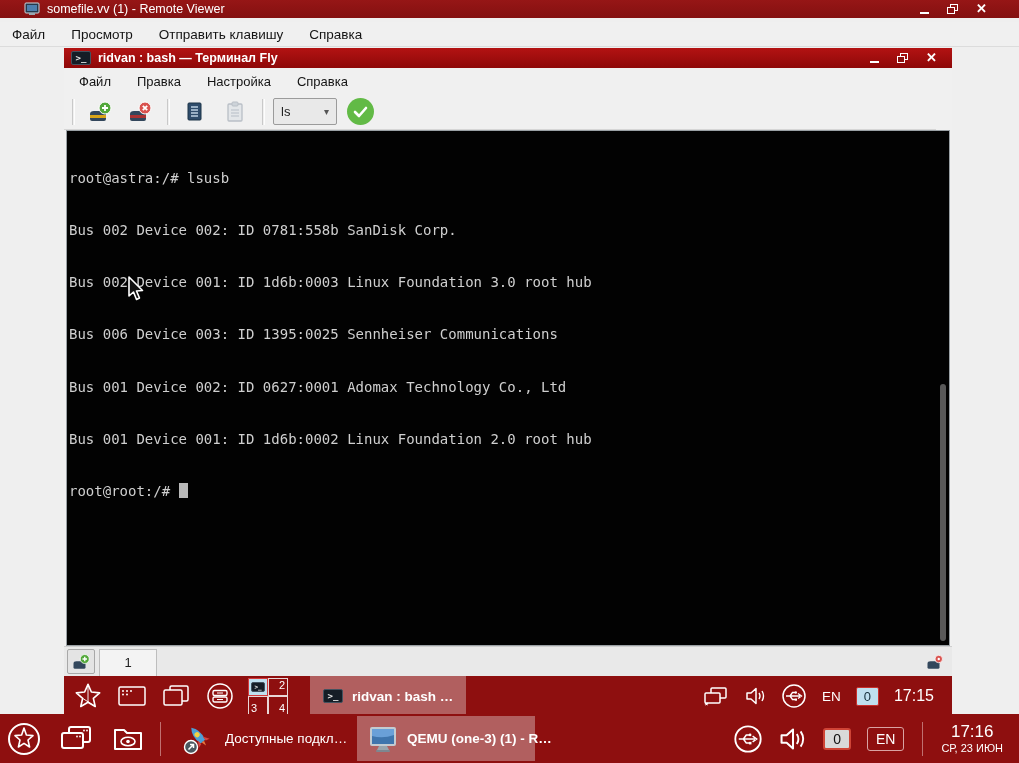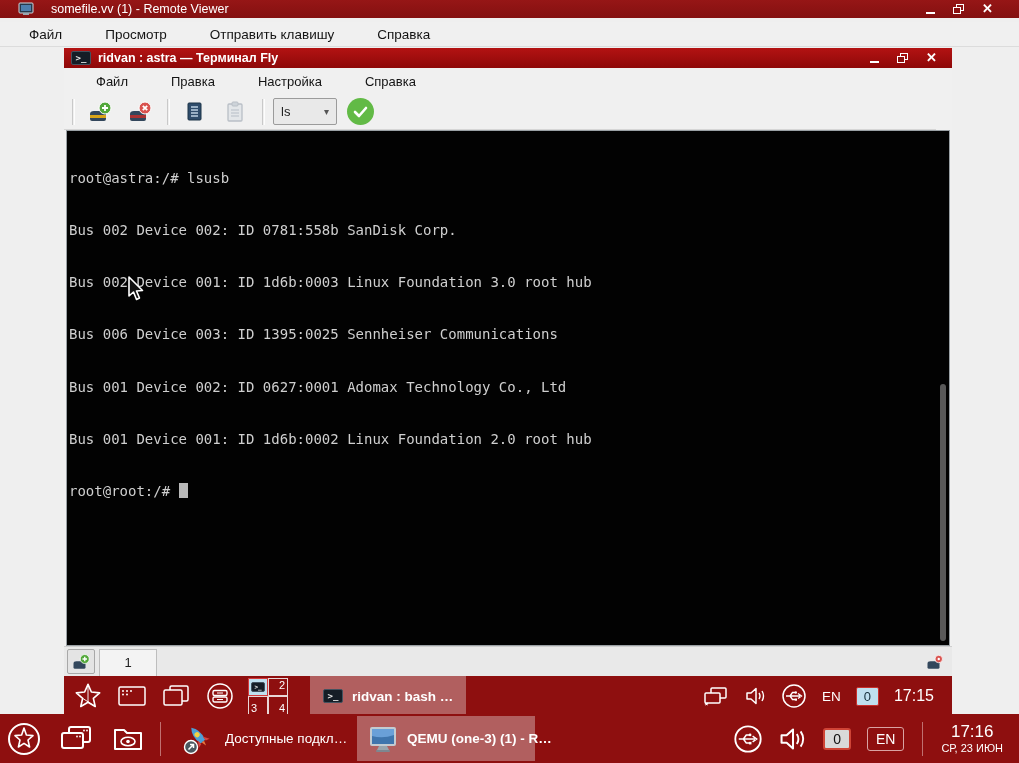--- a/index.html
+++ b/index.html
@@ -2,35 +2,35 @@
 <html><head>
 <meta charset="utf-8">
 <style>
   * { margin:0; padding:0; box-sizing:border-box; }
   html,body { width:1019px; height:763px; overflow:hidden; }
   body { font-family:"Liberation Sans", sans-serif; position:relative; background:#efefef; }
 
   
   .host-titlebar { position:absolute; left:0; top:0; right:0; height:18px;
     background:linear-gradient(#961616,#841010); display:flex; align-items:center;
-    gap:17px; padding:0 18px; }
+    gap:7px; padding:0 24px; }
   .host-title { color:#fff; font-size:12.5px; }
   .winctrls { margin-left:auto; display:flex; align-items:center; gap:18px; padding-right:8px; }
   .ctrl-min { width:9px; height:2px; background:#fff; display:inline-block; }
   .ctrl-restore { position:relative; width:11px; height:10px; display:inline-block; }
   .ctrl-restore i { position:absolute; border:1.5px solid #fff; width:8px; height:7px; display:block; }
   .ctrl-restore i:first-child { right:0; top:0; }
   .ctrl-restore i:last-child { left:0; bottom:0; background:#8c1111; }
   .ctrl-close { color:#fff; font-size:13px; font-weight:bold; line-height:10px; }
 
   
   .host-menubar { position:absolute; left:0; top:22px; right:0; height:25px; background:#f0f0f0;
     border-bottom:1px solid #dcdcdc; display:flex; align-items:center; gap:26px;
     padding:0 12px; font-size:13.5px; color:#141414; }
-  .menu-item { cursor:default;margin-left:17px; }
+  .menu-item { cursor:default; }
 
   
   .viewer-bg { position:absolute; left:0; top:47px; right:0; bottom:45px; background:#efefef; }
 
   
   .vm { position:absolute; left:64px; top:48px; width:888px; height:668px; background:#f0f0f0; }
 
   .vm-titlebar { position:absolute; left:0; top:0; right:0; height:20px;
     background:linear-gradient(#b31313,#8e0808); display:flex; align-items:center; gap:7px; padding:0 7px; }
   .vm-title { color:#fff; font-weight:bold; font-size:12.5px; }
@@ -129,21 +129,21 @@
   <span class="menu-item">Отправить клавишу</span>
   <span class="menu-item">Справка</span>
 </div>
 
 <div class="viewer-bg"></div>
 
 <div class="vm">
 
   <div class="vm-titlebar">
     <span class="term-glyph">&gt;_</span>
-    <span class="vm-title">ridvan : astra — Терминал Fly</span>
+    <span class="vm-title">ridvan : bash — Терминал Fly</span>
     <span class="winctrls">
       <span><span class="ctrl-min"></span></span>
       <span><span class="ctrl-restore"><i></i><i></i></span></span>
       <span class="ctrl-close">✕</span>
     </span>
   </div>
 
   <div class="vm-menubar">
     <span class="menu-item">Файл</span>
     <span class="menu-item">Правка</span>

